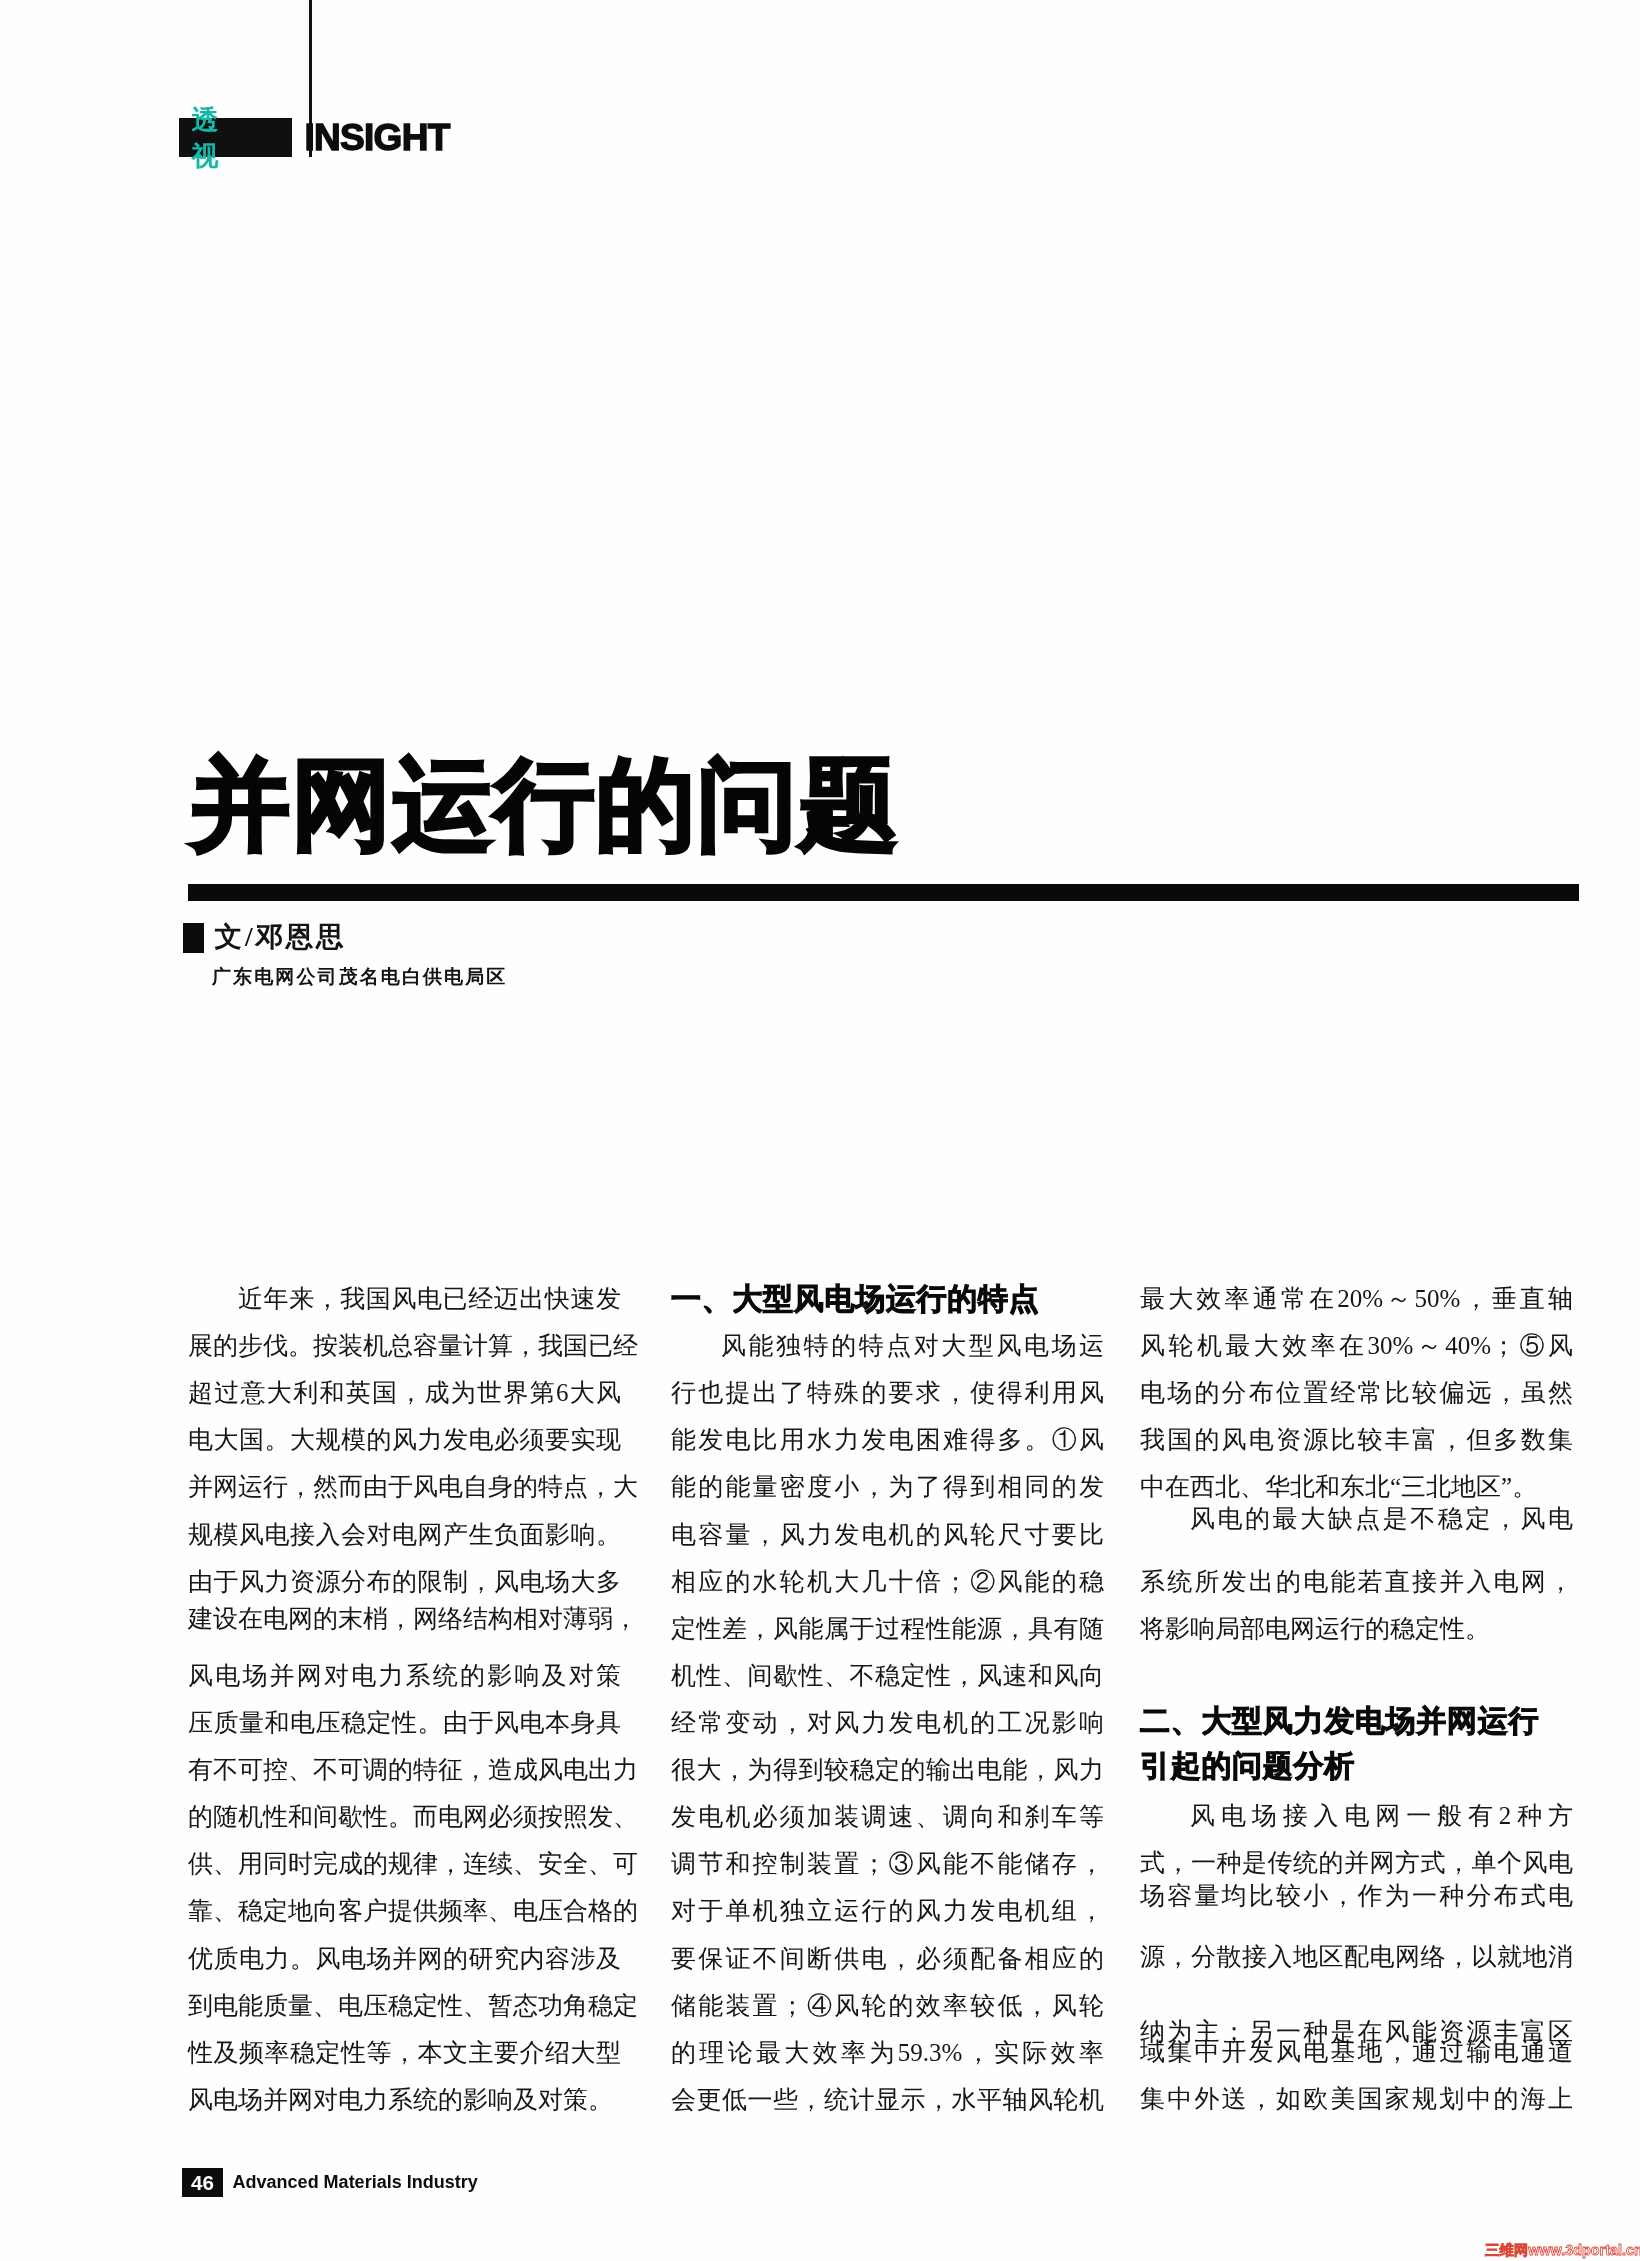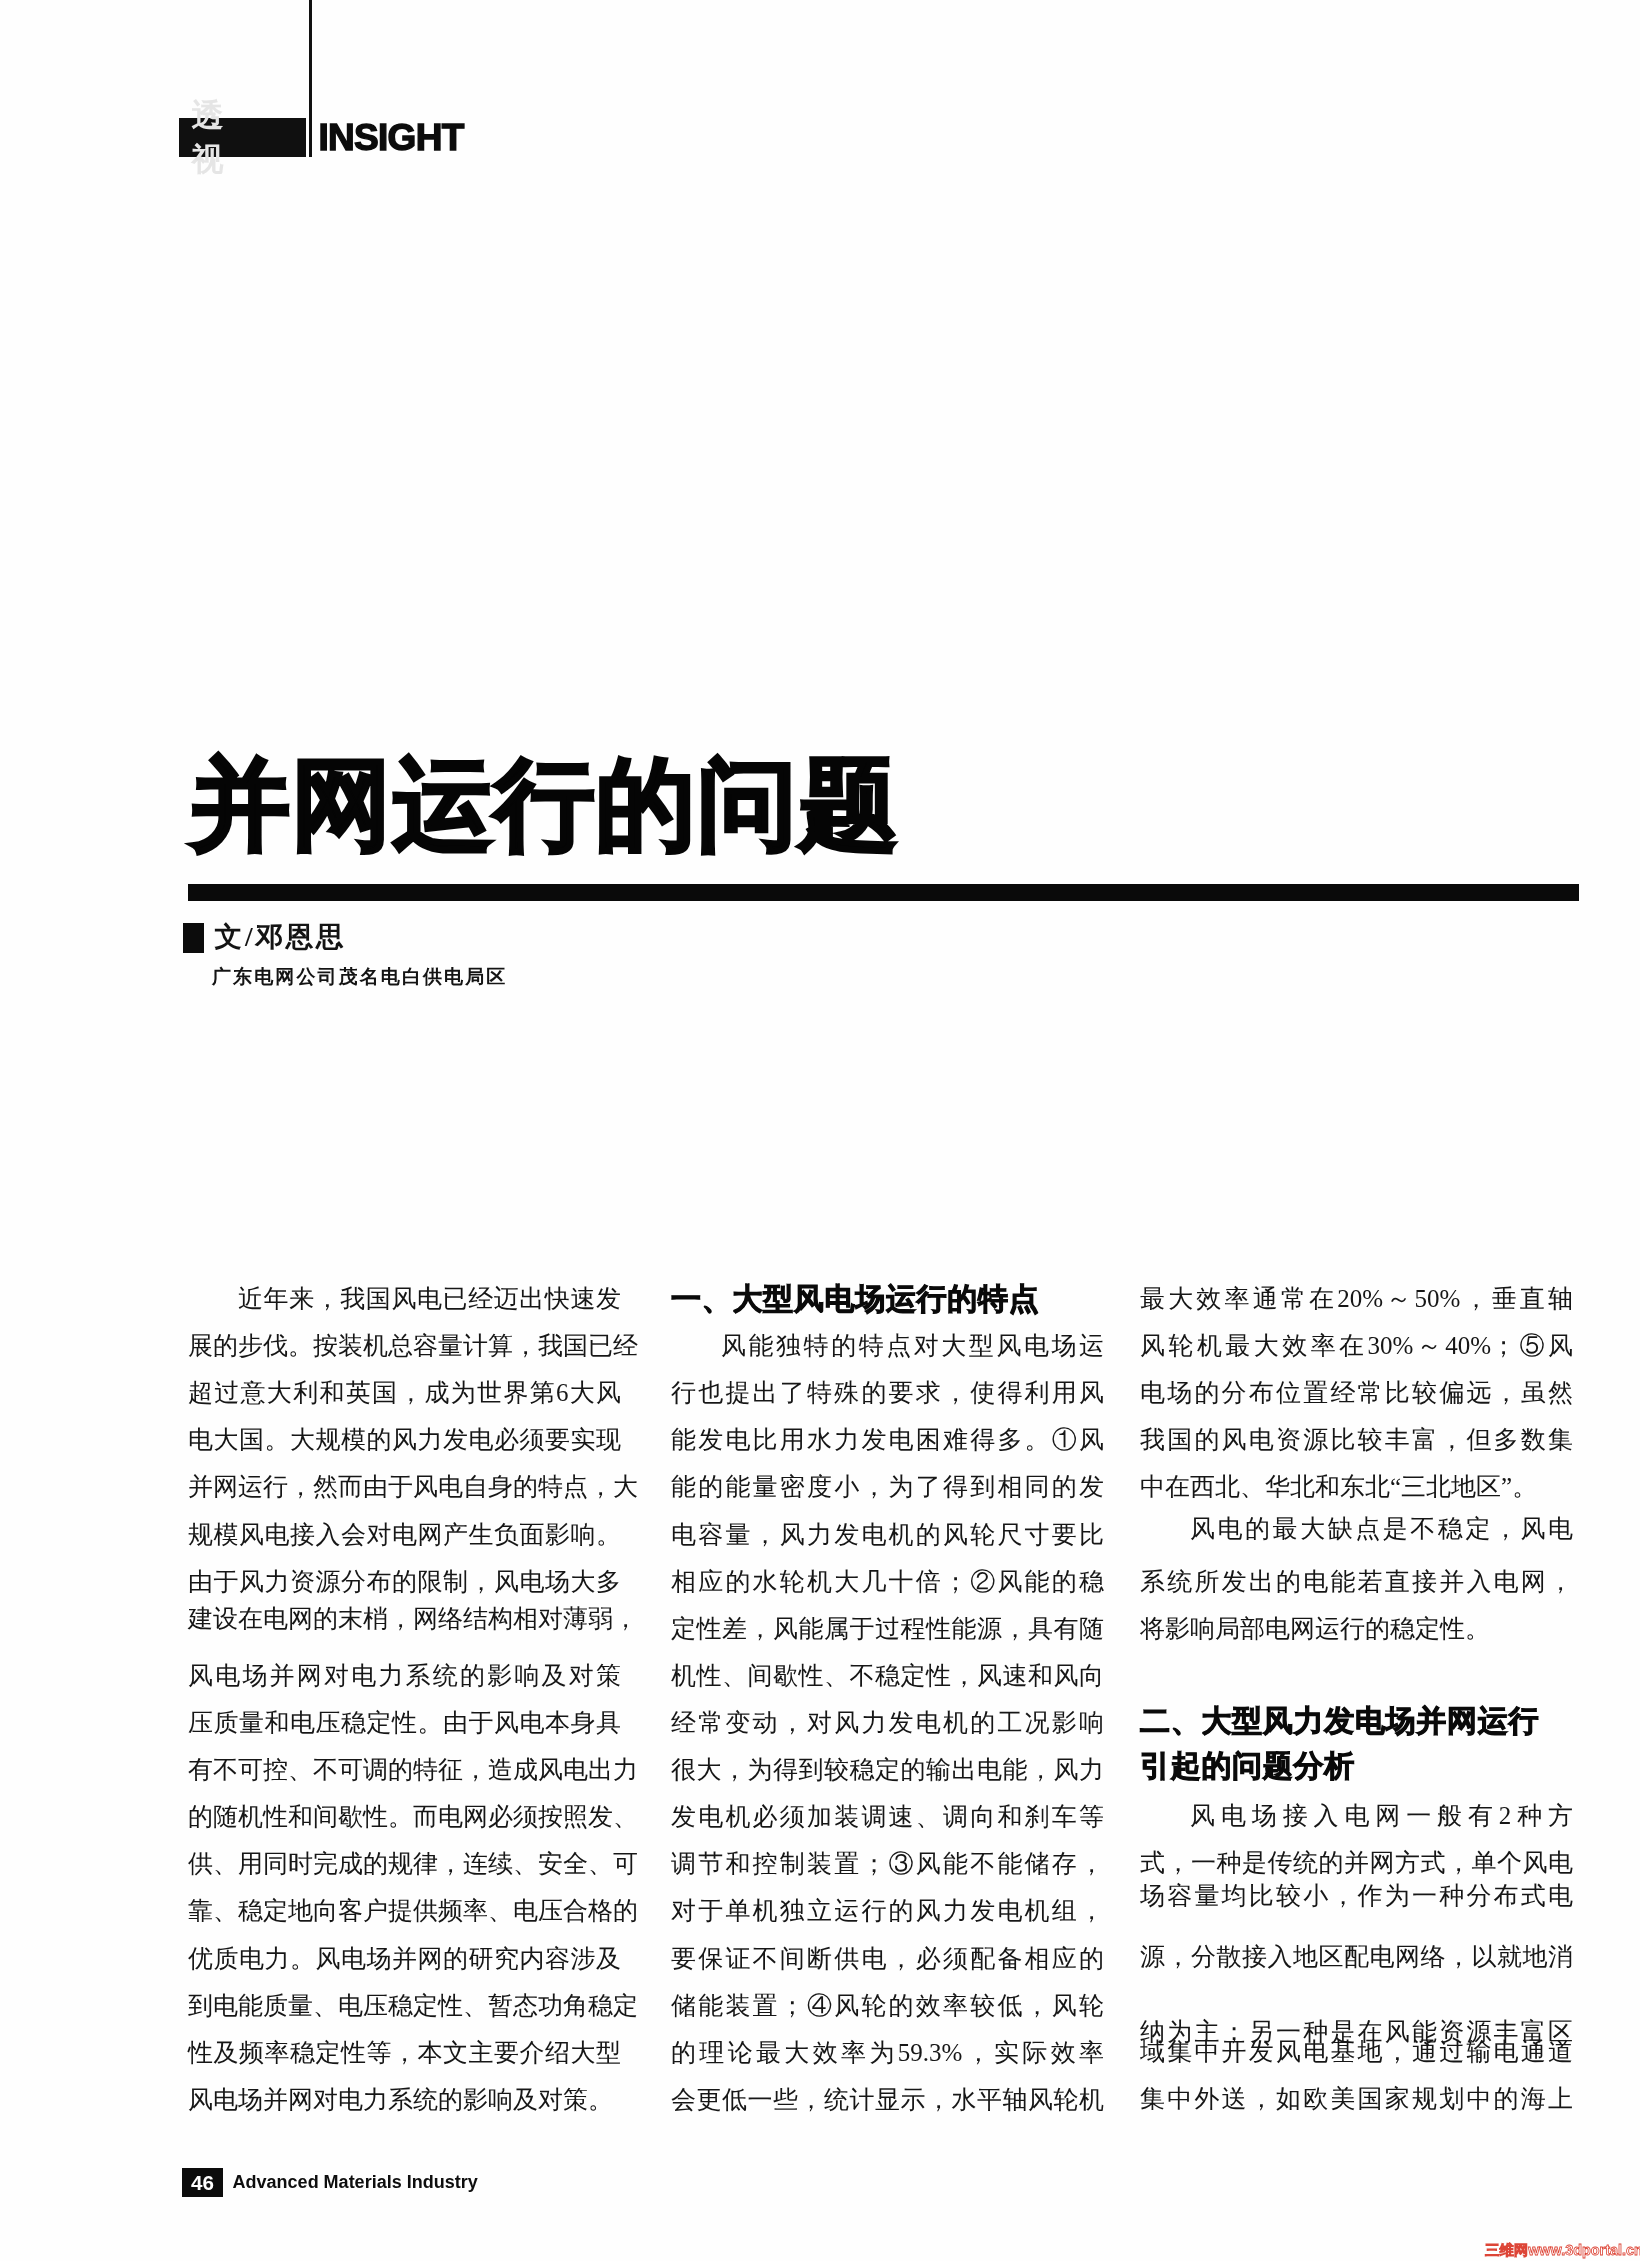--- a/index.html
+++ b/index.html
@@ -9,24 +9,24 @@
     background:#fefefe;
     overflow:hidden;
     font-family:"Liberation Serif","DejaVu Serif",serif;
     color:#111;
   }
   
   .topline{position:absolute;left:309px;top:0;width:2.8px;height:157px;background:#111;}
   
   .kicker{position:absolute;left:179px;top:118px;height:39px;display:flex;align-items:stretch;}
   .kicker-box{
-    width:127px;background:#101010;color:#e5e5e5;
+    width:113px;background:#101010;color:#14b8a6;
     display:flex;align-items:center;justify-content:center;
     font-family:"Liberation Sans","DejaVu Sans",sans-serif;
-    font-weight:bold;font-size:32px;letter-spacing:15px;padding-left:12.4px;box-sizing:border-box;
+    font-weight:bold;font-size:27px;letter-spacing:15px;padding-left:12.4px;box-sizing:border-box;
   }
   .kicker-en{
     margin-left:12.4px;display:flex;align-items:center;
     font-family:"Liberation Sans","DejaVu Sans",sans-serif;
     font-weight:bold;font-size:37px;letter-spacing:-0.7px;color:#0c0c0c;
     -webkit-text-stroke:1.4px #0c0c0c;
   }
   
   .title{
     position:absolute;left:190px;top:618px;margin:0;
@@ -150,21 +150,21 @@
       <div class="line" style="top: 707px;">储能装置；④风轮的效率较低，风轮</div>
       <div class="line" style="top: 754px;">的理论最大效率为59.3%，实际效率</div>
       <div class="line" style="top: 801px;">会更低一些，统计显示，水平轴风轮机</div>
     </div>
   <div class="col col-3a">
       <div class="line" style="top: 0px;">最大效率通常在20%～50%，垂直轴</div>
       <div class="line" style="top: 47px;">风轮机最大效率在30%～40%；⑤风</div>
       <div class="line" style="top: 94px;">电场的分布位置经常比较偏远，虽然</div>
       <div class="line" style="top: 141px;">我国的风电资源比较丰富，但多数集</div>
       <div class="line end" style="top: 188px;">中在西北、华北和东北“三北地区”。</div>
-      <div class="line indent" style="top: 230px;">风电的最大缺点是不稳定，风电</div>
+      <div class="line indent" style="top: 220px;">风电的最大缺点是不稳定，风电</div>
       <div class="line" style="top: 283px;">系统所发出的电能若直接并入电网，</div>
       <div class="line end" style="top: 330px;">将影响局部电网运行的稳定性。</div>
     </div>
   <div class="col col-3h">
       <div class="line h" style="top: 0px;">二、大型风力发电场并网运行</div>
       <div class="line h" style="top: 45px;">引起的问题分析</div>
     </div>
   <div class="col col-3b">
       <div class="line indent" style="top: 0px;">风电场接入电网一般有2种方</div>
       <div class="line" style="top: 47px;">式，一种是传统的并网方式，单个风电</div>

